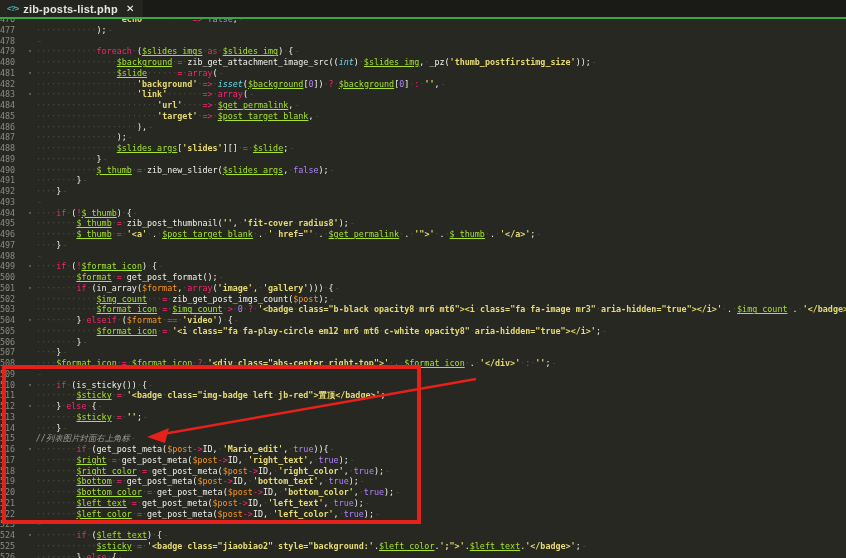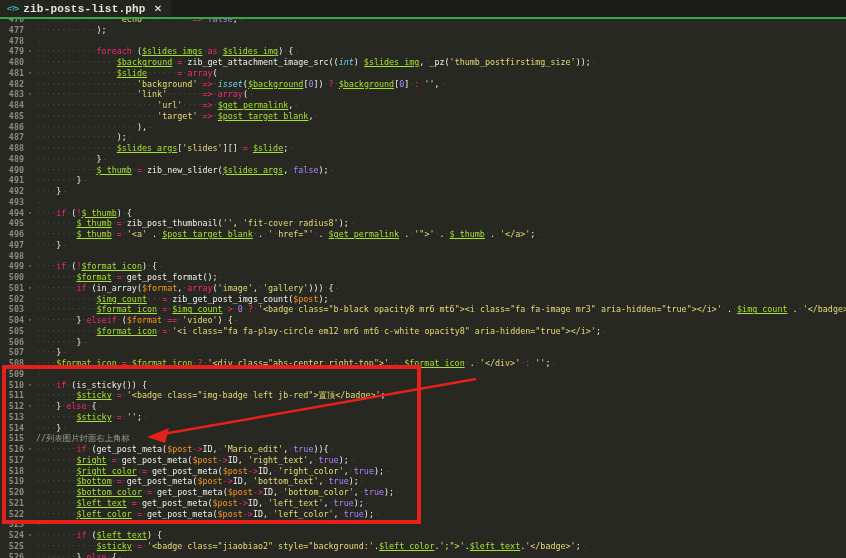--- a/index.html
+++ b/index.html
@@ -12,43 +12,43 @@
   .tabbar{
     position:absolute;top:0;left:0;width:846px;height:17px;
     background:var(--tabbar,#1a1b17);display:flex;align-items:stretch;
   }
   .tab{
     display:flex;align-items:center;gap:5px;padding:0 9px 0 7px;
     background:var(--tabbg,#24251f);
     font-family:"Liberation Sans","DejaVu Sans",sans-serif;
   }
   .ticon{color:var(--php,#45b8c6);font-size:8px;font-weight:bold;letter-spacing:-1px;}
-  .tname{color:#e6e6df;font-size:11px;font-weight:600;letter-spacing:.2px;font-family:Liberation Mono, monospace;}
+  .tname{color:#e6e6df;font-size:11px;font-weight:600;letter-spacing:.2px;}
   .tclose{color:#ffffff;font-size:10px;font-weight:bold;margin-left:3px;cursor:pointer;}
   .accent-line{
     position:absolute;top:17px;left:0;width:846px;height:2px;
     background:var(--accent,#36a83f);
   }
   
   .editor{
     position:absolute;top:19px;left:0;width:846px;height:539px;overflow:hidden;
     font-size:8.4px;line-height:10.75px;white-space:pre;
   }
   .line{height:10.75px;white-space:pre;}
   .line:first-child{margin-top:-5px;}
-  .gut{display:inline-block;width:24px;text-align:right;color:var(--gut,#8a8b83);font-weight:bold;}
+  .gut{display:inline-block;width:24px;color:var(--gut,#8a8b83);}
   .fold{display:inline-block;width:12px;text-align:center;color:#75766f;font-size:6px;vertical-align:top;}
   .t-k{color:var(--c-k,#f92672);}
   .t-v{color:var(--c-v,#a6e22e);text-decoration:underline;}
   .t-o{color:var(--c-o,#fd971f);}
-  .t-s{color:var(--c-s,#e6db74);}
+  .t-s{color:var(--c-s,#e6db74);font-weight:bold;}
   .t-c{color:var(--c-c,#66d9ef);font-style:italic;}
   .t-n{color:var(--c-n,#ae81ff);}
   .t-w{color:var(--c-w,#f1f1eb);}
-  .t-m{color:var(--c-m,#9c9c90);}
+  .t-m{color:var(--c-m,#9c9c90);font-style:italic;}
   .dot{color:var(--c-dot,#4c4d42);}
   .eol{color:var(--c-dot,#4c4d42);margin-left:1px;}
   
   .annot{position:absolute;top:0;left:0;width:846px;height:558px;pointer-events:none;}
   #a-rect{fill:none;stroke:var(--red,#e6211c);stroke-width:4;}
   #a-line{stroke:var(--red,#e6211c);stroke-width:2.4;}
   #a-head{fill:var(--red,#e6211c);stroke:none;}
 </style>
 </head>
 <body style="--bg: #272822; --tabbar: #1a1b17; --tabbg: #24251f; --accent: #36a83f; --red: #e6211c; --gut: #8a8b83; --php: #45b8c6; --c-k: #f92672; --c-v: #a6e22e; --c-o: #fd971f; --c-s: #e6db74; --c-c: #66d9ef; --c-n: #ae81ff; --c-w: #f1f1eb; --c-m: #9c9c90; --c-dot: #4c4d42;">

